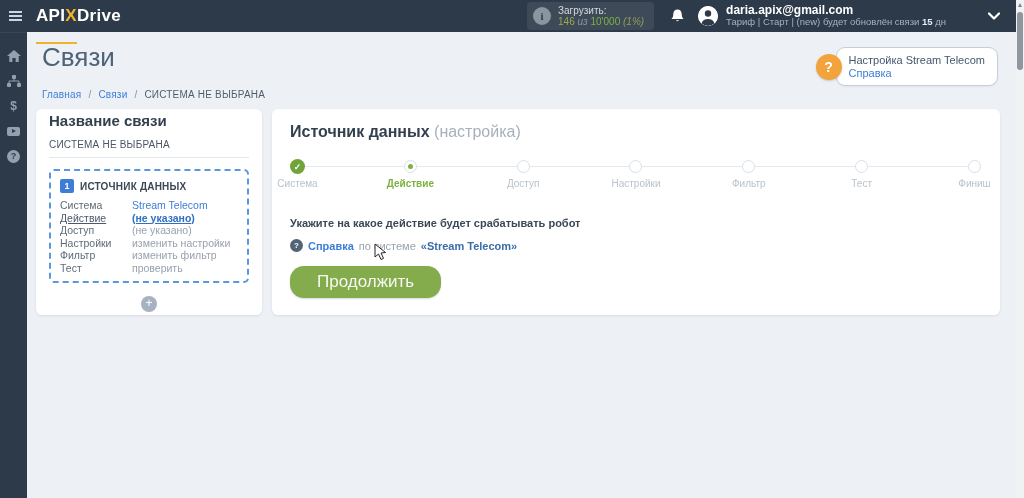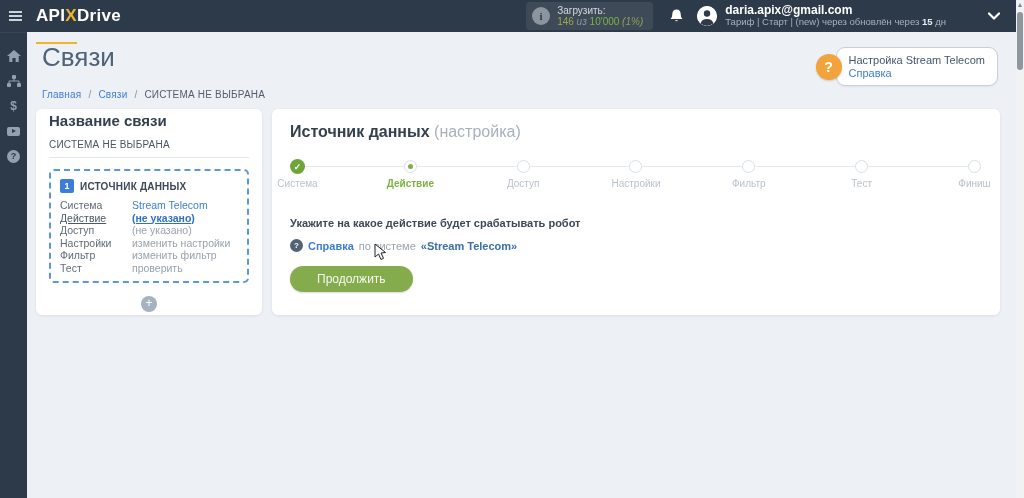--- a/index.html
+++ b/index.html
@@ -119,21 +119,21 @@
   .select { height: 18px; display: flex; align-items: center; padding: 0 6px; font-size: 11px;
     color: #2f3a45; cursor: pointer; position: relative; }
   .select .chev { position: absolute; right: 5px; color: #9aa5b0; font-size: 9px; }
   .help-line { margin-top: 10px; display: flex; align-items: center; gap: 5px; font-size: 11px; }
   .help-line .h-ico { width: 13px; height: 13px; border-radius: 50%; background: #526373; color: #fff;
     font-size: 8px; font-weight: 700; display: flex; align-items: center; justify-content: center; flex: none; }
   .help-line .h-link { color: #3d7dd8; font-weight: 700; cursor: pointer; }
   .help-line .h-mid { color: #98a2ae; }
   .help-line .h-sys { color: #3a6ea8; font-weight: 700; cursor: pointer; }
   .continue-btn { margin-top: 14px; display: inline-block; border: none; background: #84ab4c;
-    color: rgba(255,255,255,.93); font-size: 12px; font-family: "Liberation Sans", sans-serif;
+    color: rgba(255,255,255,.93); font-size: 17px; font-family: "Liberation Sans", sans-serif;
     padding: 6px 27px; border-radius: 14px; cursor: pointer; box-shadow: 0 1px 2px rgba(31,45,61,.18); }
 
   .cursor { position: absolute; left: 374px; top: 243px; z-index: 40; }
 </style>
 </head>
 <body>
 
 <div class="topbar">
   <div class="hamburger">
       <i></i>
@@ -168,21 +168,21 @@
     <svg width="20" height="20" viewBox="0 0 20 20">
         <circle cx="10" cy="10" r="10" fill="#ffffff"></circle>
         <circle cx="10" cy="7.5" r="3.2" fill="#2d3a49"></circle>
         <path d="M3.5 17.5c.8-3 3.4-4.4 6.5-4.4s5.7 1.4 6.5 4.4a10 10 0 0 1-13 0z" fill="#2d3a49"></path>
       </svg>
   </div>
 
   <div class="userbox">
     <div class="email">daria.apix@gmail.com</div>
     <div class="plan">
-      <span>Тариф | Старт | (new) через обновлён через</span> <b>15</b> <span>дн</span>
+      <span>Тариф | Старт | (new) будет обновлён связи</span> <b>15</b> <span>дн</span>
     </div>
   </div>
 
   <span class="top-chevron">
     <svg width="12" height="8" viewBox="0 0 12 8">
         <path d="M1 1.5 L6 6.5 L11 1.5" stroke="#ffffff" stroke-width="2.2" fill="none" stroke-linecap="round" stroke-linejoin="round"></path>
       </svg>
   </span>
 </div>
 

